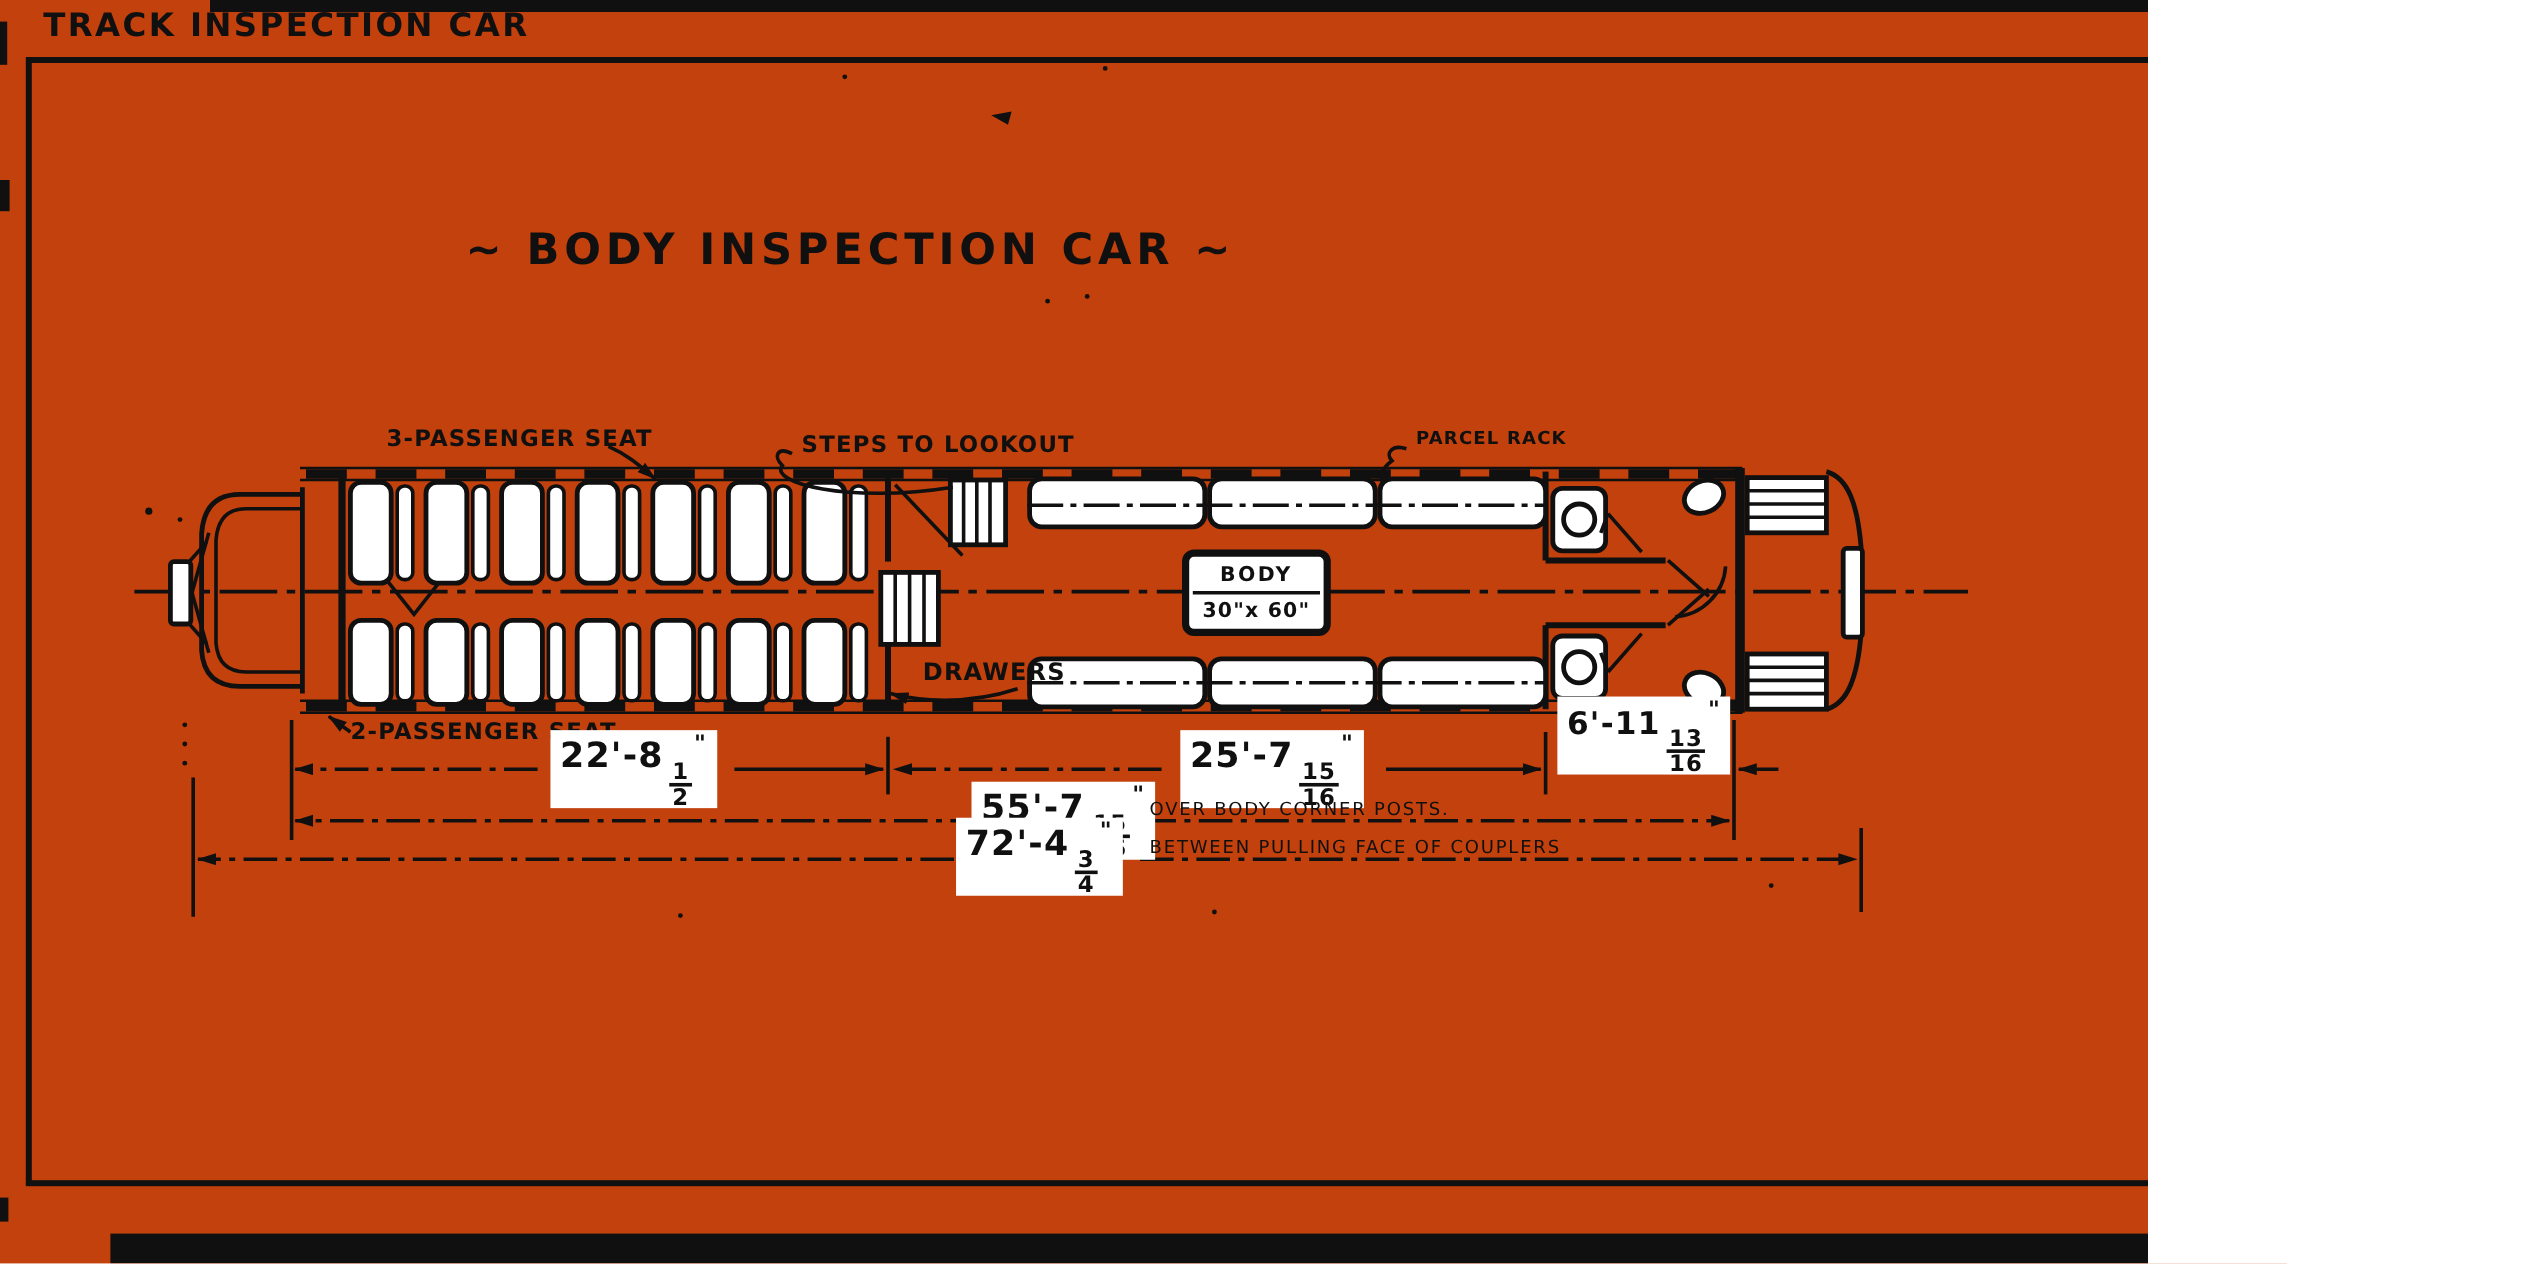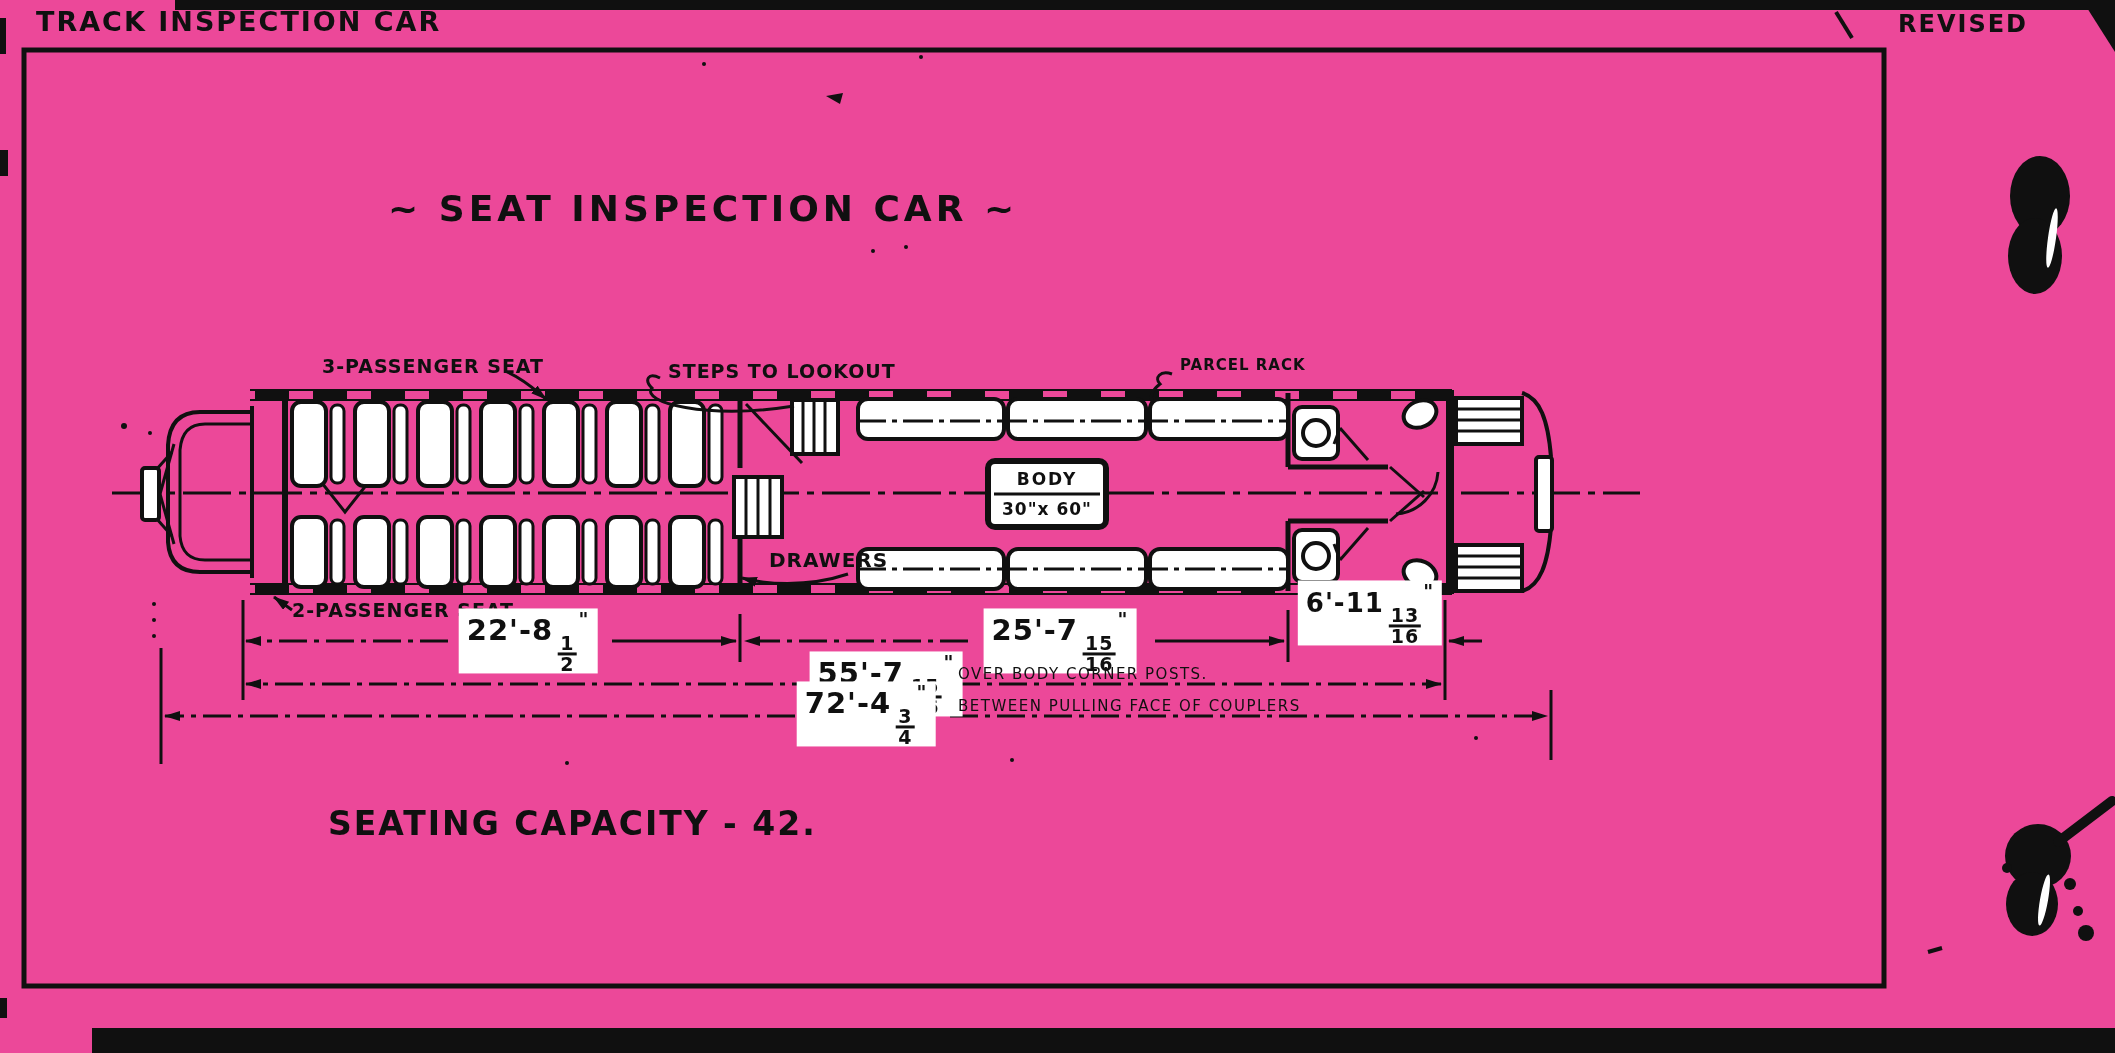--- a/index.html
+++ b/index.html
@@ -1,16 +1,16 @@
 <!DOCTYPE html>
 <html><head>
 <meta charset="utf-8">
 <style>
   html,body{margin:0;padding:0;background:#ffffff}
-  #stage{position:relative;width:2115px;height:1053px;background:#ec4899;overflow:hidden;
+  #stage{position:relative;width:1790px;height:1053px;background:#c2410c;overflow:hidden;
          font-family:"DejaVu Sans",sans-serif;color:#101010}
   #art{position:absolute;left:0;top:0}
   .ln{stroke:#101010;fill:none}
   .fw{fill:#ffffff;stroke:#101010}
   .fb{fill:#101010;stroke:none}
   .txt{position:absolute;font-weight:700;white-space:nowrap;color:#101010}
   .ctr{transform:translate(-50%,-50%)}
   .dim{position:absolute;font-weight:700;white-space:nowrap;background:#ffffff;
        padding:0 8px;transform:translate(-50%,-50%);font-size:29px;letter-spacing:1px;color:#101010}
   .frac{display:inline-flex;flex-direction:column;align-items:center;line-height:.95;
@@ -215,21 +215,21 @@
       <line class="ln" x1="952" y1="684" x2="1441" y2="684" stroke-width="3" stroke-dasharray="28 7 5 7" marker-end="url(#ah)"></line>
 
       <line class="ln" x1="795" y1="716" x2="165" y2="716" stroke-width="3" stroke-dasharray="28 7 5 7" marker-end="url(#ah)"></line>
       <line class="ln" x1="950" y1="716" x2="1547" y2="716" stroke-width="3" stroke-dasharray="28 7 5 7" marker-end="url(#ah)"></line>
     </g>
   </svg>
 
   <div class="txt" style="left:36px;top:6px;font-size:27px;letter-spacing:2px">TRACK INSPECTION CAR</div>
   <div class="txt" style="left:1898px;top:10px;font-size:24px;letter-spacing:2px">REVISED</div>
 
-  <div class="txt" style="left:388px;top:188px;font-size:36px;letter-spacing:4px">~ SEAT INSPECTION CAR ~</div>
+  <div class="txt" style="left:388px;top:188px;font-size:36px;letter-spacing:4px">~ BODY INSPECTION CAR ~</div>
 
   <div class="txt" style="left:322px;top:355px;font-size:19px;letter-spacing:1px">3-PASSENGER SEAT</div>
   <div class="txt" style="left:668px;top:360px;font-size:19px;letter-spacing:1px">STEPS TO LOOKOUT</div>
   <div class="txt" style="left:1180px;top:356px;font-size:15px;letter-spacing:1px">PARCEL RACK</div>
   <div class="txt" style="left:769px;top:548px;font-size:20px;letter-spacing:1px">DRAWERS</div>
   <div class="txt" style="left:292px;top:599px;font-size:19px;letter-spacing:1px">2-PASSENGER SEAT</div>
   <div class="txt ctr" style="left:1047px;top:479px;font-size:17px;letter-spacing:2px">BODY</div>
   <div class="txt ctr" style="left:1047px;top:509px;font-size:17px;letter-spacing:1px">30"x 60"</div>
 
   <div class="dim" style="left:528px;top:641px">
@@ -258,15 +258,14 @@
   </div>
   <div class="note" style="left:958px;top:665px">OVER BODY CORNER POSTS.</div>
   <div class="dim" style="left:866px;top:714px">
     <span>72'-4</span><span class="frac">
         <span>3</span>
         <span class="den">4</span>
       </span><span class="inch">"</span>
   </div>
   <div class="note" style="left:958px;top:697px">BETWEEN PULLING FACE OF COUPLERS</div>
 
-  <div class="txt" style="left:328px;top:804px;font-size:33px;letter-spacing:2px">SEATING CAPACITY - 42.</div>
 
 </div>
 
 </body></html>

